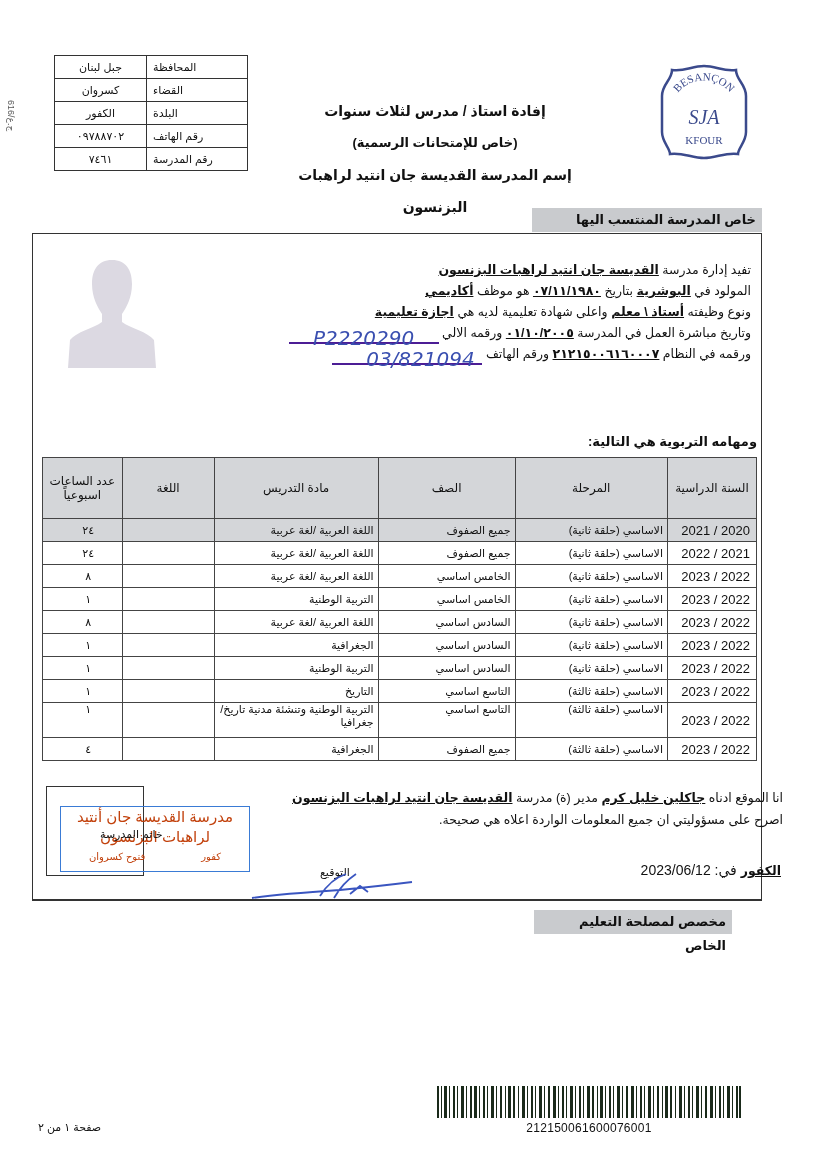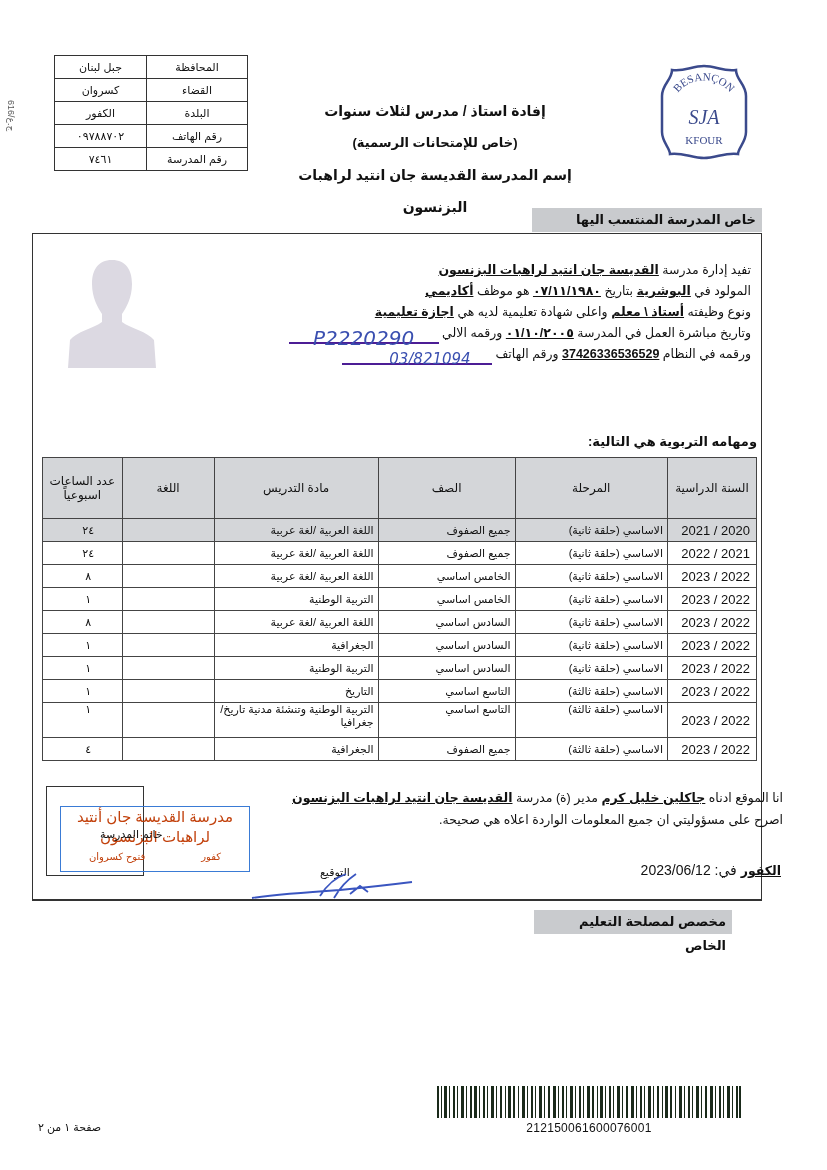--- a/index.html
+++ b/index.html
@@ -1,20 +1,20 @@
 <!DOCTYPE html>
 <html><head>
 <meta charset="utf-8">
 <style>
   html,body{margin:0;padding:0;background:#fff;}
   body{width:827px;height:1170px;position:relative;overflow:hidden;font-family:"Liberation Sans","DejaVu Sans",sans-serif;color:#111;}
   
   .info-table{position:absolute;left:54px;top:55px;width:194px;border-collapse:collapse;font-size:11px;}
   .info-table td{border:1px solid #333;height:22px;padding:0 6px;}
-  .info-table td.lbl{text-align:center;width:88px;}
+  .info-table td.lbl{text-align:left;width:88px;}
   .info-table td.val{text-align:center;}
   .side-note{position:absolute;left:16px;top:100px;font-size:9px;color:#555;transform:rotate(90deg);transform-origin:left top;white-space:nowrap;}
   
   .titles{position:absolute;left:290px;top:95px;width:290px;text-align:center;font-weight:bold;}
   .titles div{height:32px;line-height:32px;}
   .titles .t1{font-size:14px;}
   .titles .t2{font-size:13px;}
   .titles .t3{font-size:14px;}
   
   .logo{position:absolute;left:654px;top:62px;width:100px;height:100px;}
@@ -131,23 +131,23 @@
     <span class="u">اجازة تعليمية</span>
   </div>
   <div class="line">
     <span>وتاريخ مباشرة العمل في المدرسة</span>
     <span class="u">٠١/١٠/٢٠٠٥</span>
     <span>ورقمه الالي</span>
     <span class="blank" style="width:150px;text-align:center;"><span class="hand">P2220290</span></span>
   </div>
   <div class="line">
     <span>ورقمه في النظام</span>
-    <span class="u">37426336536529</span>
+    <span class="u">٢١٢١٥٠٠٦١٦٠٠٠٧</span>
     <span>ورقم الهاتف</span>
-    <span class="blank" style="width:150px;text-align:center;"><span class="hand" style="font-size:15px;margin-left:26px;">03/821094</span></span>
+    <span class="blank" style="width:150px;text-align:center;"><span class="hand" style="font-size:20px;margin-left:26px;">03/821094</span></span>
   </div>
 </div>
 
 <div class="tasks-title">ومهامه التربوية هي التالية:</div>
 
 <table class="duties">
   <thead>
     <tr>
       <th>السنة الدراسية</th>
       <th>المرحلة</th>

